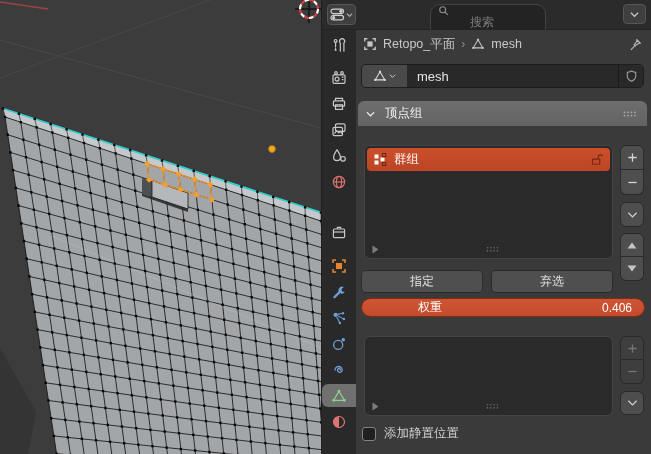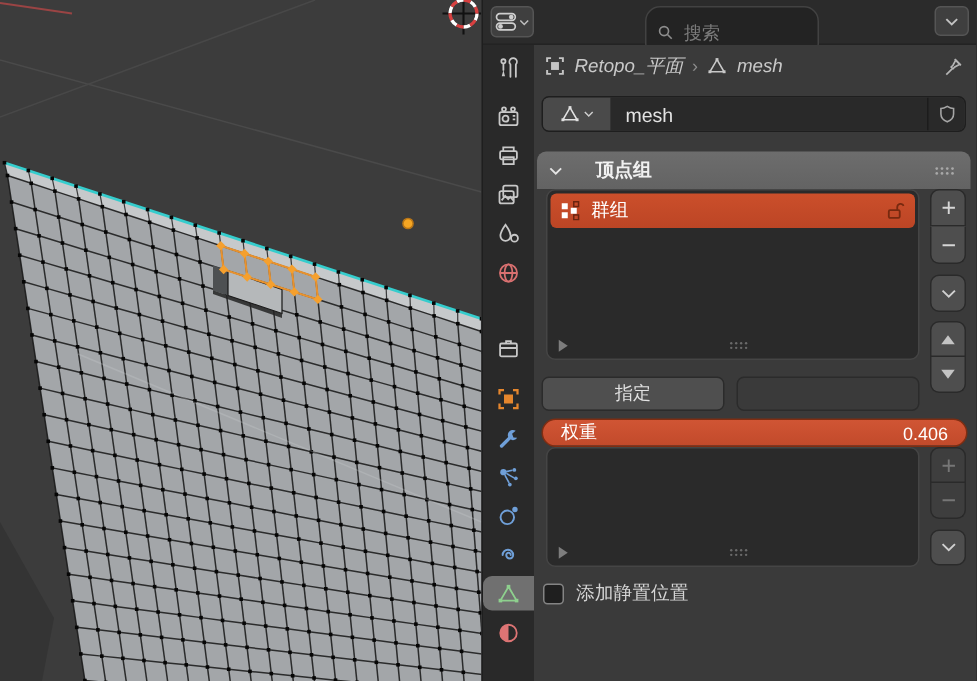--- a/index.html
+++ b/index.html
@@ -7,50 +7,50 @@
   .stage{position:relative;width:651px;height:454px;overflow:hidden;background:#3c3c3c;}
 
   
   .viewport{position:absolute;left:0;top:0;width:321px;height:454px;}
   .viewport svg{display:block;}
 
   
   .props{position:absolute;left:321px;top:0;width:330px;height:454px;background:#3a3a3a;border-left:1px solid #1e1e1e;}
   .topbar{position:relative;height:30px;background:#2b2b2b;border-bottom:1px solid #232323;}
   .sel-btn{position:absolute;left:5px;top:4px;width:29px;height:21px;background:#3f3f3f;border:1px solid #555;border-radius:4px;display:flex;align-items:center;justify-content:center;gap:1px;}
-  .search{position:absolute;left:108px;top:4px;width:116px;height:35px;background:#232323;border:1px solid #424242;border-radius:10px;display:flex;align-items:center;padding:0 7px;gap:5px;}
+  .search{position:absolute;left:108px;top:4px;width:116px;height:35px;background:#232323;border:1px solid #424242;border-radius:10px;display:flex;padding:0 7px;gap:19px;}
   .search input{flex:1;min-width:0;background:transparent;border:none;outline:none;color:#cfcfcf;font-size:12px;}
   .search input::placeholder{color:#7c7c7c;}
   .menu-btn{position:absolute;right:5px;top:4px;width:23px;height:20px;background:#3f3f3f;border:1px solid #555;border-radius:4px;display:flex;align-items:center;justify-content:center;}
 
   .body{display:flex;height:424px;}
   .tabs{width:34px;background:#292929;padding-top:4px;flex:none;}
   .tab{width:34px;height:23px;margin-bottom:3px;display:flex;align-items:center;justify-content:center;cursor:pointer;}
   .tab.active{background:#707070;border-radius:6px 0 0 6px;}
   .gap-lg{margin-bottom:28px;}
   .gap-md{margin-bottom:9px;}
   .gap-sm{margin-bottom:10px;}
 
   .panel{position:relative;flex:1;background:#3a3a3a;overflow:hidden;}
 
   .crumbs{height:28px;display:flex;align-items:center;padding:0 9px 0 7px;gap:6px;}
-  .crumbs .txt{color:#c9c9c9;font-size:12.5px;font-style:italic;}
+  .crumbs .txt{color:#c9c9c9;font-size:12.5px;}
   .crumbs .sep{color:#8d8d8d;font-size:12px;}
   .crumbs .spacer{flex:1;}
 
   .name-row{margin:6px 7px 0 5px;height:24px;display:flex;border:1px solid #1e1e1e;border-radius:5px;overflow:hidden;}
   .name-id{width:45px;background:#4a4a4a;display:flex;align-items:center;justify-content:center;gap:2px;flex:none;}
   .name-row input{flex:1;min-width:0;background:#292929;border:none;outline:none;color:#e3e3e3;font-size:13px;padding:0 10px;}
   .name-shield{width:25px;background:#292929;border-left:1px solid #1c1c1c;display:flex;align-items:center;justify-content:center;flex:none;}
 
-  .phead{margin:13px 4px 0 2px;height:25px;background:linear-gradient(#6d6d6d,#636363);border-radius:6px 6px 0 0;display:flex;align-items:center;padding:0 9px 0 8px;gap:22px;font-weight:bold;}
+  .phead{margin:13px 4px 0 2px;height:25px;background:linear-gradient(#6d6d6d,#636363);border-radius:6px 6px 0 0;display:flex;align-items:center;padding:0 9px 0 8px;gap:10px;}
   .phead .ttl{color:#f1f1f1;font-size:12.5px;}
   .phead .spacer{flex:1;}
 
-  .lrow{position:relative;margin-top:0;}
+  .lrow{position:relative;margin-top:19px;}
   .listbox{position:relative;margin-left:8px;width:249px;background:#2a2a2a;border:1px solid #454545;border-radius:6px;padding:2px;}
   .listbox.vg{height:114px;}
   .listbox.sk{height:80px;}
   .vg-item{height:23px;background:linear-gradient(#cb4f2b,#bc4525);border-radius:4px;display:flex;align-items:center;padding:0 7px;gap:7px;}
   .vg-item .nm{color:#fff;font-size:12.5px;flex:1;}
   .list-foot{position:absolute;left:7px;right:7px;bottom:3px;height:11px;display:flex;align-items:center;}
   .list-foot .mid{flex:1;display:flex;justify-content:center;}
 
   .sidecol{position:absolute;top:0;right:7px;width:24px;display:flex;flex-direction:column;}
   .sbtn{width:24px;height:25px;background:#4e4e4e;border:1px solid #2a2a2a;display:flex;align-items:center;justify-content:center;cursor:pointer;}
@@ -59,21 +59,21 @@
   .sbtn.solo{border-radius:6px;}
   .sbtn.disabled{background:#3e3e3e;}
   .sgap7{height:7px;}  .sgap6{height:6px;}
 
   .assign-row{margin:11px 0 0 5px;width:252px;display:flex;gap:8px;}
   .bgrp{flex:1;display:flex;border:1px solid #2b2b2b;border-radius:5px;overflow:hidden;}
   .abtn{flex:1;height:21px;background:#4f4f4f;color:#e2e2e2;font-size:12px;display:flex;align-items:center;justify-content:center;cursor:pointer;}
   .abtn + .abtn{border-left:1px solid #2b2b2b;}
 
   .slider{margin:5px 0 0 5px;width:284px;height:19px;background:linear-gradient(#d05534,#c24a2b);border:1px solid #7e2d12;border-radius:10px;display:flex;align-items:center;justify-content:space-between;padding:0 12px;cursor:ew-resize;}
-  .slider span{color:#fff;font-size:12px;}
+  .slider span{color:#fff;font-size:12px;margin-left:44px;}
 
   .chk-row{margin:9px 0 0 6px;display:flex;align-items:center;gap:8px;}
   .chk{width:14px;height:14px;background:#1f1f1f;border:1.5px solid #848484;border-radius:3px;cursor:pointer;}
   .chk-row label{color:#d4d4d4;font-size:12.5px;}
 </style>
 </head>
 <body>
 
 <div class="stage">
 
@@ -1050,20 +1050,21 @@
                 </svg>
               </div>
           </div>
         </div>
 
         <div class="assign-row">
           <div class="bgrp">
             <div class="abtn">指定</div>
           </div>
           <div class="bgrp">
+            <div class="abtn">弃选</div>
           </div>
         </div>
 
         <div class="slider">
           <span>权重</span>
           <span>0.406</span>
         </div>
 
 
         <div class="lrow">

